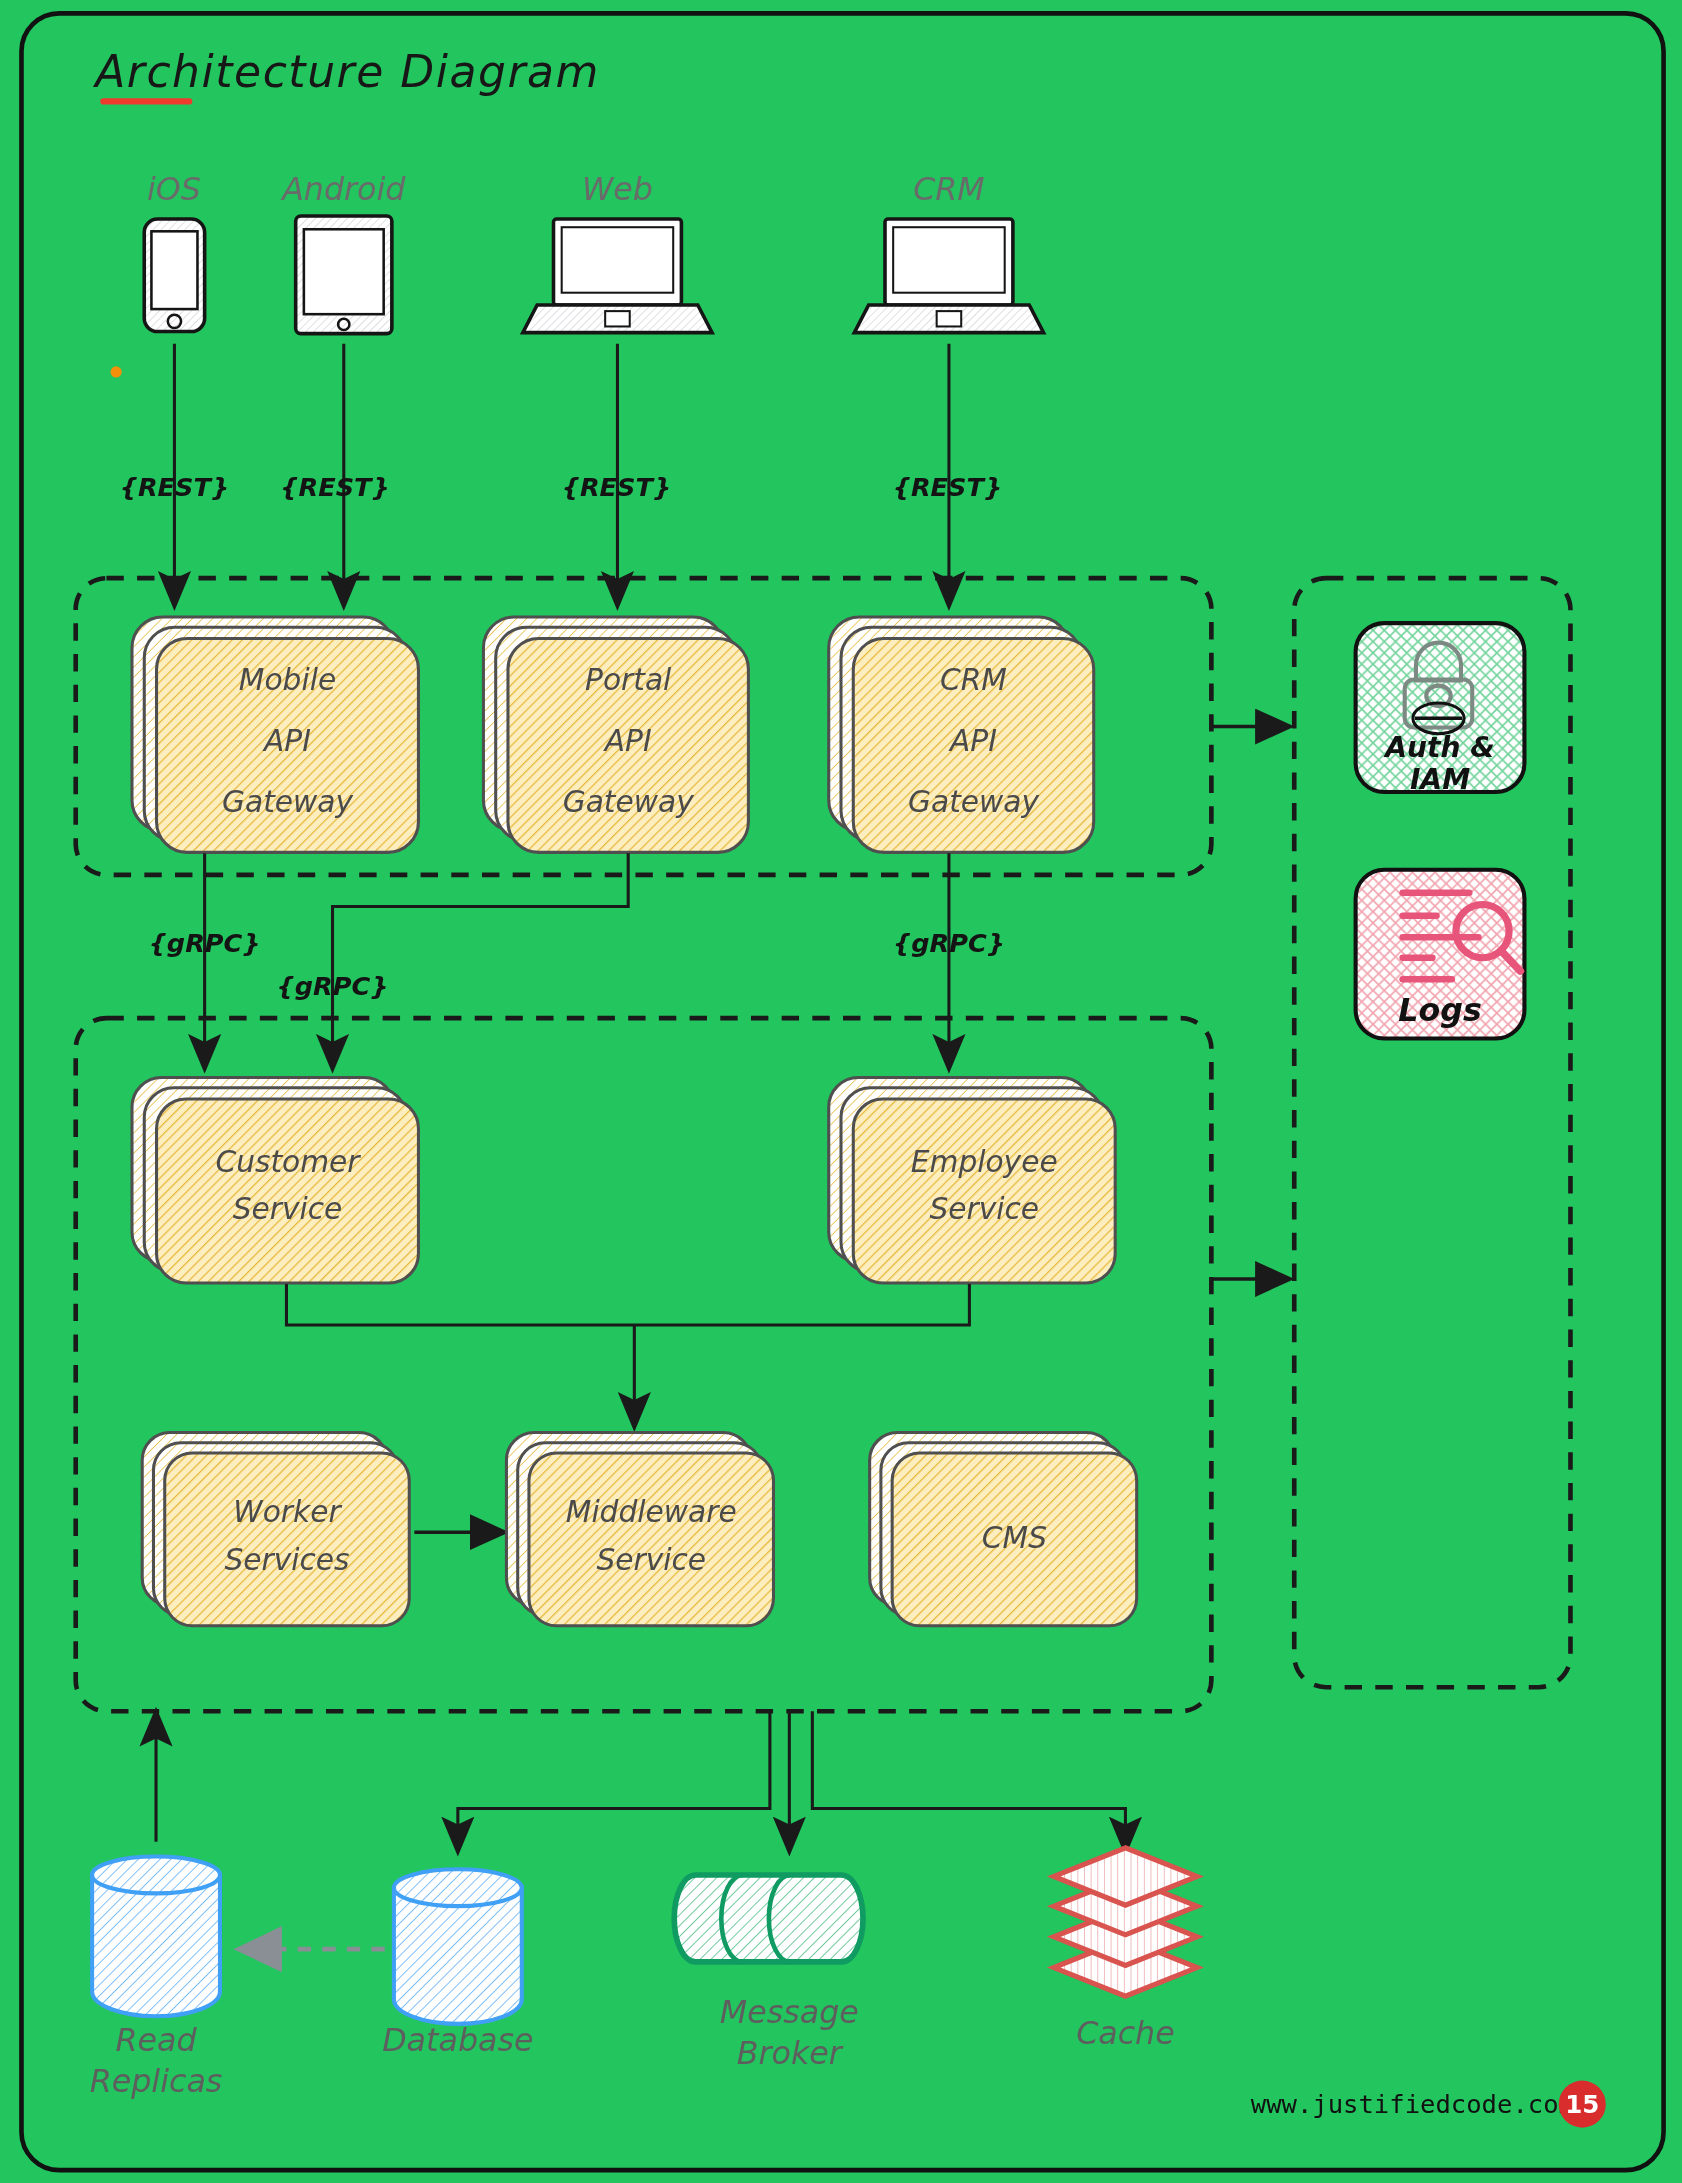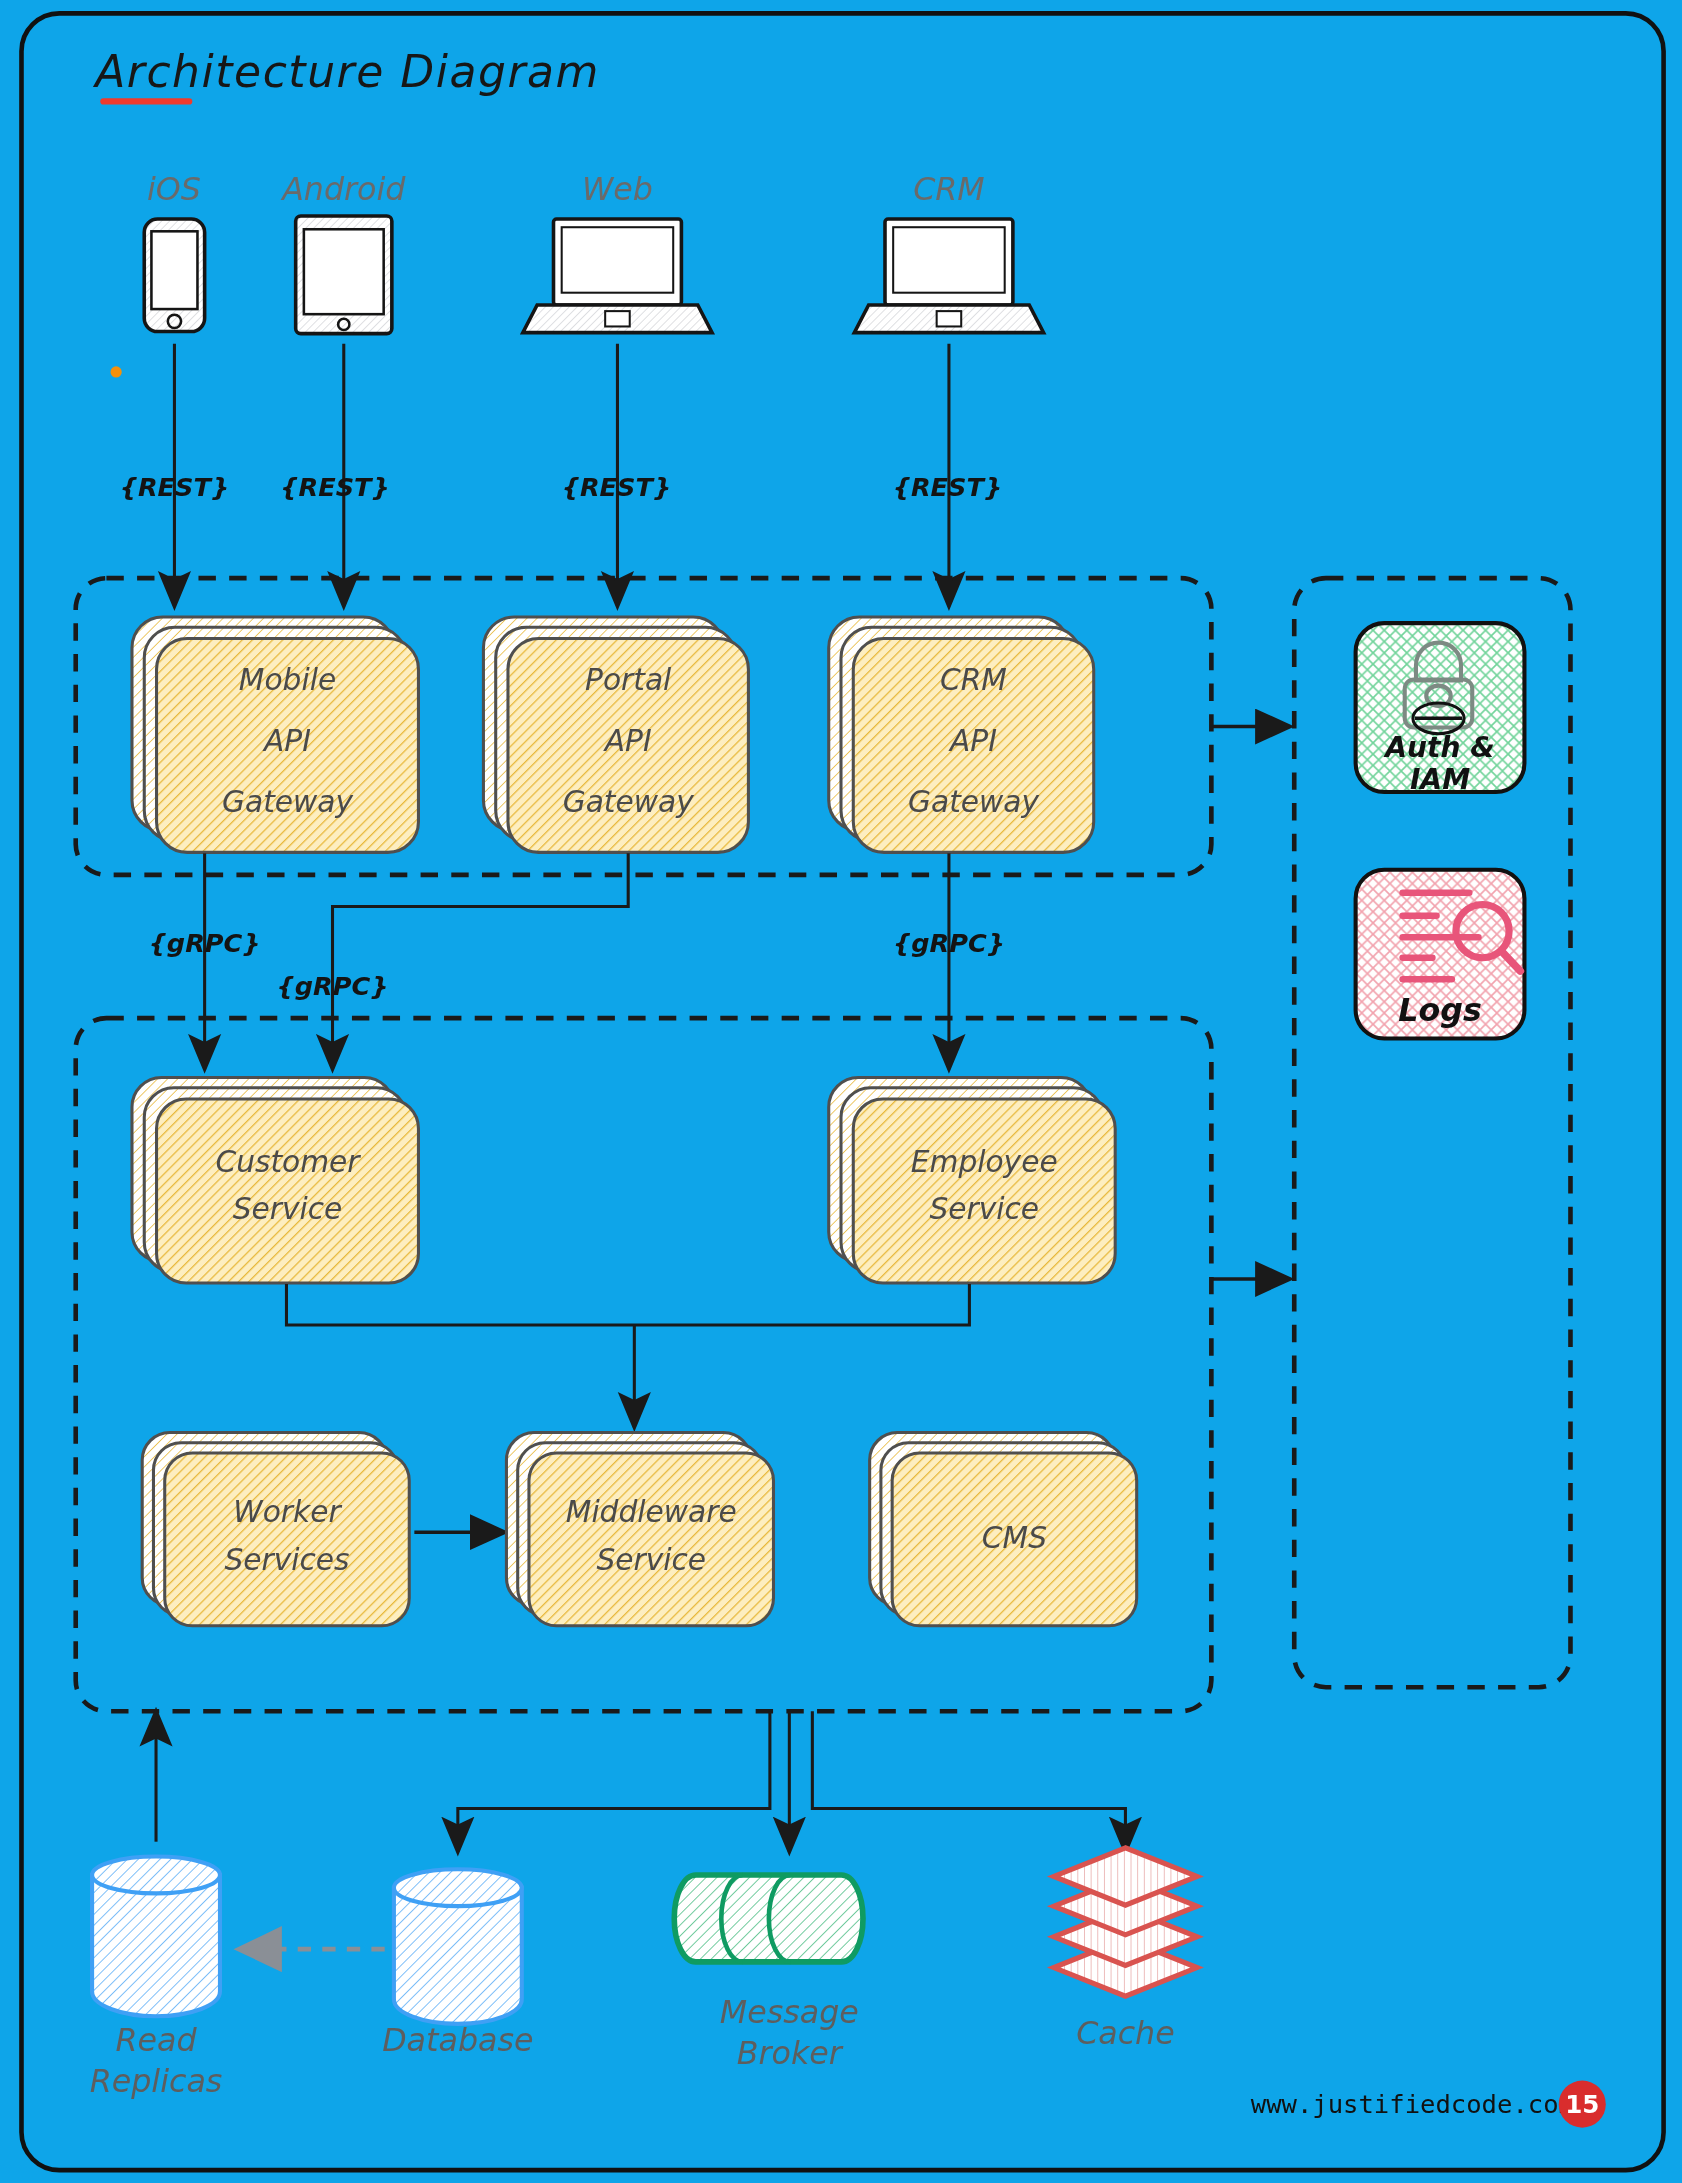--- a/index.html
+++ b/index.html
@@ -1,18 +1,18 @@
 <!DOCTYPE html>
 <html style="font-size:8.2px"><head>
 <meta charset="utf-8">
 <style>
   html,body{margin:0;padding:0;background:#ffffff;}
   body{width:1682px;height:2183px;overflow:hidden;
        font-family:"DejaVu Sans","Liberation Sans",sans-serif;}
-  #stage{position:relative;width:1682px;height:2183px;background:#0ea5e9;}
+  #stage{position:relative;width:1682px;height:2183px;background:#22c55e;}
   #svgroot{position:absolute;left:0;top:0;width:1682px;height:2183px;}
   text{ -webkit-font-smoothing:antialiased; }
 </style>
 </head>
 <body>
 
 <div id="stage">
 <svg id="svgroot" viewBox="0 0 3288 4267" xmlns="http://www.w3.org/2000/svg">
   <defs>
 

